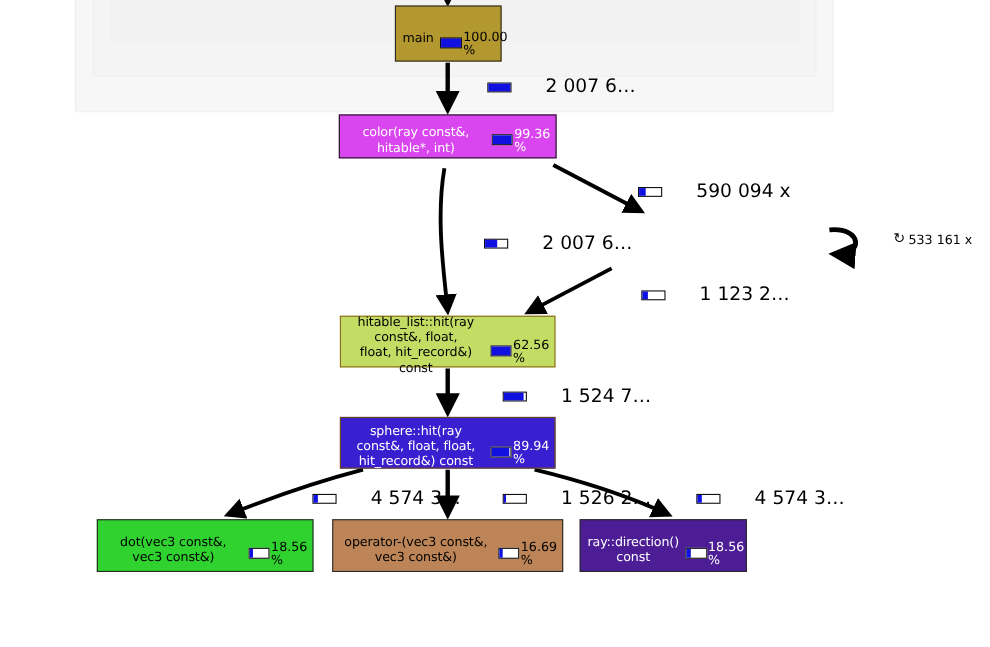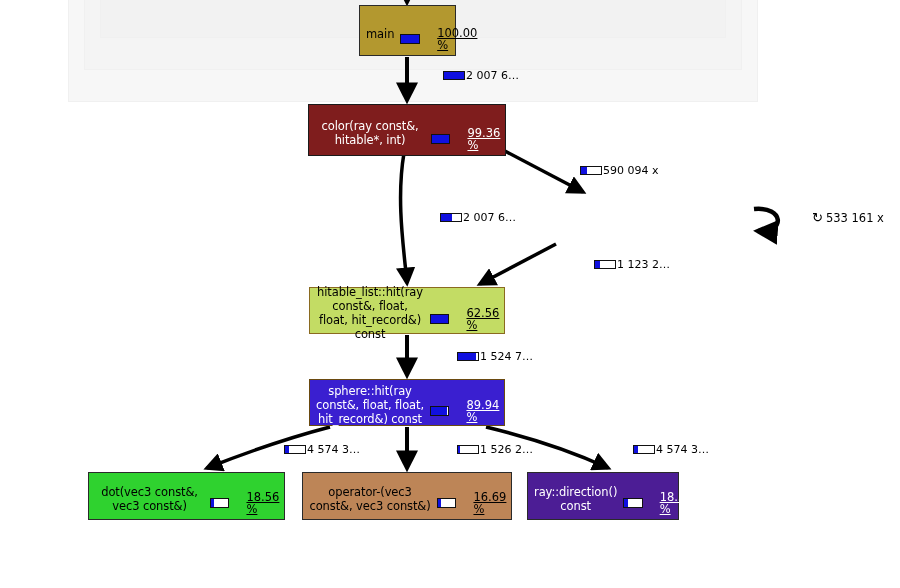--- a/index.html
+++ b/index.html
@@ -50,24 +50,23 @@
     line-height: 14px;
     text-align: center;
     white-space: pre-line;
     letter-spacing: -0.1px;
     padding: 0 6px;
   }
   .node-stat {
     display: flex;
     align-items: center;
     justify-content: center;
-    gap: 16px;
+    gap: 0px;
     margin-top: auto;
     margin-bottom: 4px;
-    text-decoration: underline;
   }
   .node-pct {
     font-size: 11.5px;
     line-height: 12px;
   }
 
   
   .bar {
     display: inline-block;
     box-sizing: border-box;
@@ -83,23 +82,24 @@
     display: block;
     height: 100%;
     background: #1010e0;
   }
 
   
   .edge-label {
     position: absolute;
     display: flex;
     align-items: center;
-    font-size: 11px;
+    font-size: 17px;
     color: #000000;
     white-space: nowrap;
+    gap: 30px;
   }
   .edge-label .bar { width: 22px; height: 9px; }
 
   .recursion-label {
     position: absolute;
     font-size: 11.5px;
     color: #000000;
     white-space: nowrap;
     display: flex;
     align-items: center;
@@ -150,21 +150,21 @@
   <div class="node" style="left:359px; top:5px; width:97px; height:51px; background:#b3982f; border-color:#2a2a2a; color:#000000;">
     <div class="node-label">main</div>
     <div class="node-stat">
       <span class="bar">
           <i style="width:100%"></i>
         </span>
       <span class="node-pct">100.00 %</span>
     </div>
   </div>
 
-  <div class="node" style="left:308px; top:104px; width:198px; height:52px; background:#7f1d1d; border-color:#1a1a1a; color:#ffffff;">
+  <div class="node" style="left:308px; top:104px; width:198px; height:40px; background:#d946ef; border-color:#1a1a1a; color:#ffffff;">
     <div class="node-label">color(ray const&amp;, hitable*, int)</div>
     <div class="node-stat">
       <span class="bar">
           <i style="width:99%"></i>
         </span>
       <span class="node-pct">99.36 %</span>
     </div>
   </div>
 
 
@@ -234,21 +234,21 @@
     <span>590 094 x</span>
   </div>
 
   <div class="edge-label" style="left:440px; top:211px;">
     <span class="bar">
         <i style="width:55%"></i>
       </span>
     <span>2 007 6…</span>
   </div>
 
-  <div class="edge-label" style="left:583px; top:258px;margin-left:11px;">
+  <div class="edge-label" style="left:583px; top:258px;">
     <span class="bar">
         <i style="width:26%"></i>
       </span>
     <span>1 123 2…</span>
   </div>
 
   <div class="edge-label" style="left:457px; top:350px;">
     <span class="bar">
         <i style="width:92%"></i>
       </span>

